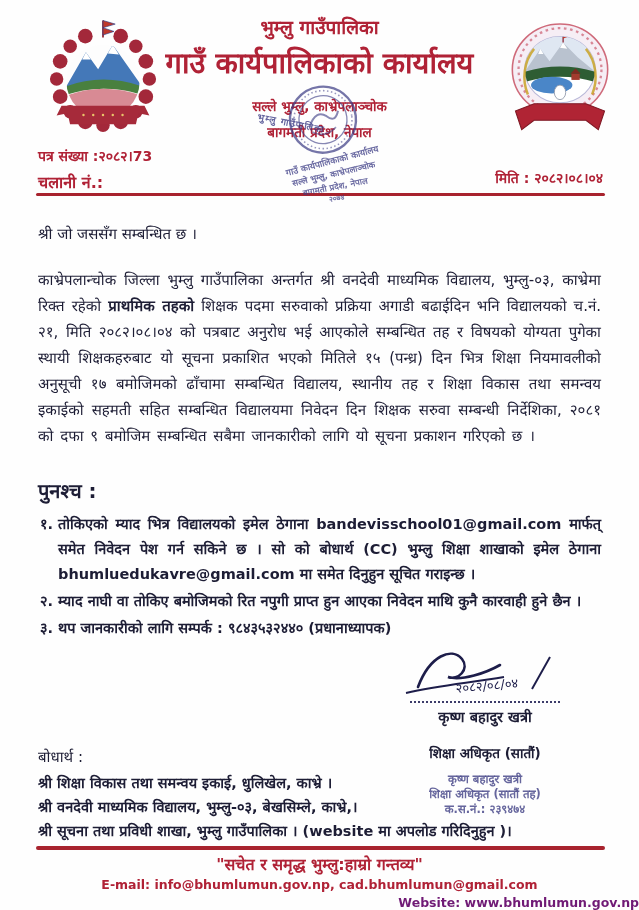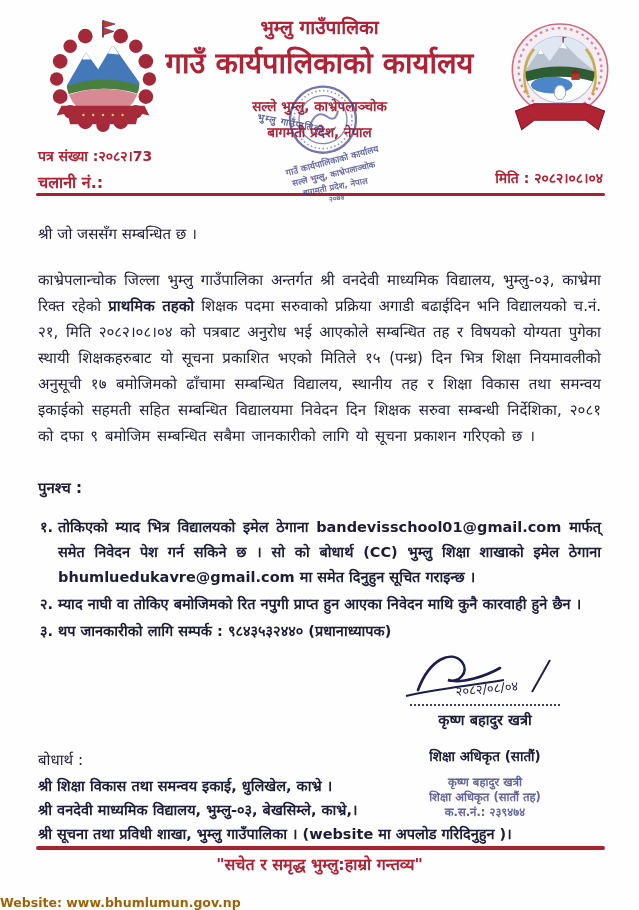--- a/index.html
+++ b/index.html
@@ -35,21 +35,21 @@
   .stamp .f1{top:70px;font-size:9px;transform:rotate(-8deg);}
   .stamp .f2{top:84px;font-size:8.5px;transform:rotate(-6deg);}
   .stamp .f3{top:97px;font-size:8.5px;transform:rotate(-4deg);}
   .stamp .f4{top:109px;font-size:7.5px;transform:rotate(-3deg);}
   
   .subject{margin-top:12px;text-align:center;font-size:16px;font-weight:700;}
   .salutation{margin:27px 38px 0;font-size:15px;font-weight:400;}
   .para{margin:24px 38px 0;font-size:15px;line-height:26px;text-align:justify;
     word-spacing:2px;font-weight:500;}
   .para b{font-weight:800;}
-  .ps-head{margin:28px 38px 18px;font-size:15px;font-weight:700;}
+  .ps-head{margin:28px 38px 8px;font-size:20px;font-weight:700;}
   .ps-item{display:flex;margin:2px 38px 0 40px;font-size:14.5px;line-height:25px;
     font-weight:600;text-align:justify;}
   .ps-item .num{flex:0 0 18px;}
   .ps-item .txt{flex:1;}
   .ps-item b{font-weight:800;}
   
   .sig-cc{position:relative;height:214px;margin-top:2px;}
   .sig-block{position:absolute;right:34px;top:0;width:240px;text-align:center;}
   .sig-svg{display:block;margin:0 auto;}
   .sig-dots{width:150px;margin:0 auto;border-top:2px dotted #3c3c6a;}
@@ -61,22 +61,22 @@
   .cc-head{font-weight:400;font-size:15px;margin-bottom:2px;}
   .cc-item{font-weight:600;}
   
   .footer{position:absolute;left:0;right:0;bottom:0;height:64px;}
   .footer .rule2{position:absolute;left:36px;right:34px;top:0;height:3.5px;
     background:#a8232e;border-radius:2px;}
   .slogan{position:absolute;left:0;right:0;top:7px;text-align:center;
     font-size:16px;font-weight:700;color:#b02236;}
   .f-email{position:absolute;left:0;right:0;top:31px;text-align:center;
     font-size:12.5px;font-weight:700;color:#b02236;}
-  .f-web{position:absolute;left:0;right:0;top:49px;text-align:left;
-    font-size:12.5px;font-weight:700;color:#a16207;}
+  .f-web{position:absolute;left:0;right:0;top:49px;text-align:right;
+    font-size:12.5px;font-weight:700;color:#701a75;}
 </style>
 </head>
 <body>
 
 <div class="page">
 
   <div class="header">
 
     <svg class="emblem-left" viewBox="0 0 100 100">
       <g fill="#a3283a">
@@ -212,16 +212,17 @@
       <div class="cc-head">बोधार्थ :</div>
       <div class="cc-item">श्री शिक्षा विकास तथा समन्वय इकाई, धुलिखेल, काभ्रे ।</div>
       <div class="cc-item">श्री वनदेवी माध्यमिक विद्यालय, भुम्लु-०३, बेखसिम्ले, काभ्रे,।</div>
       <div class="cc-item">श्री सूचना तथा प्रविधी शाखा, भुम्लु गाउँपालिका । (website मा अपलोड गरिदिनुहुन )।</div>
     </div>
   </div>
 
   <div class="footer">
     <div class="rule2"></div>
     <div class="slogan">"सचेत र समृद्ध भुम्लु:हाम्रो गन्तव्य"</div>
+    <div class="f-email">E-mail: info@bhumlumun.gov.np, cad.bhumlumun@gmail.com</div>
     <div class="f-web">Website: www.bhumlumun.gov.np</div>
   </div>
 
 </div>
 
 </body></html>

